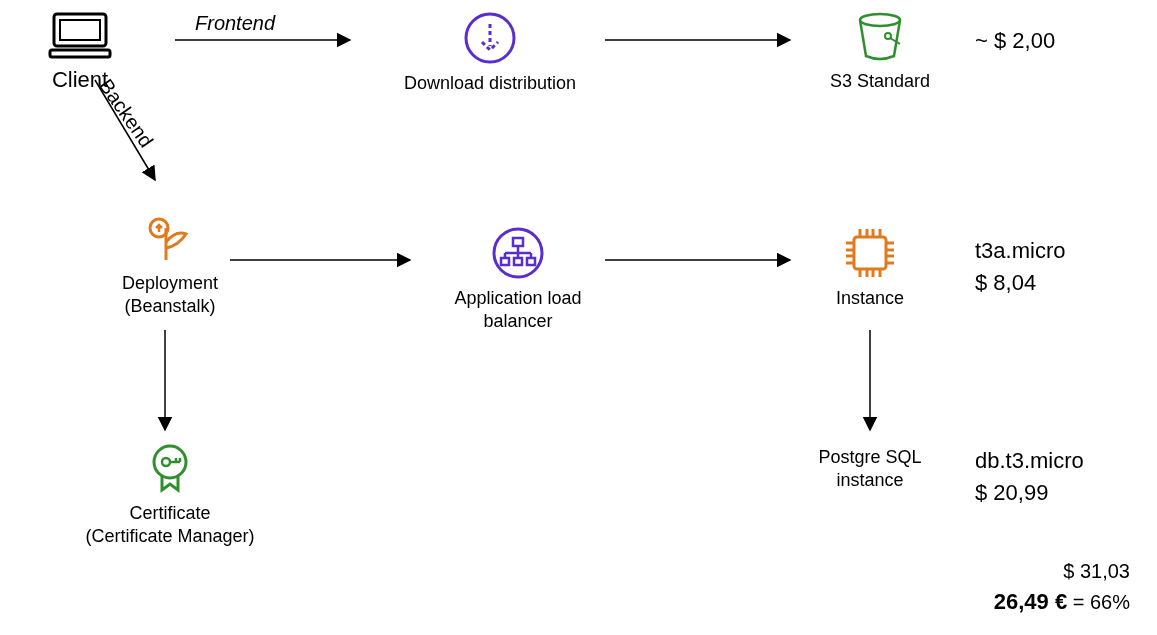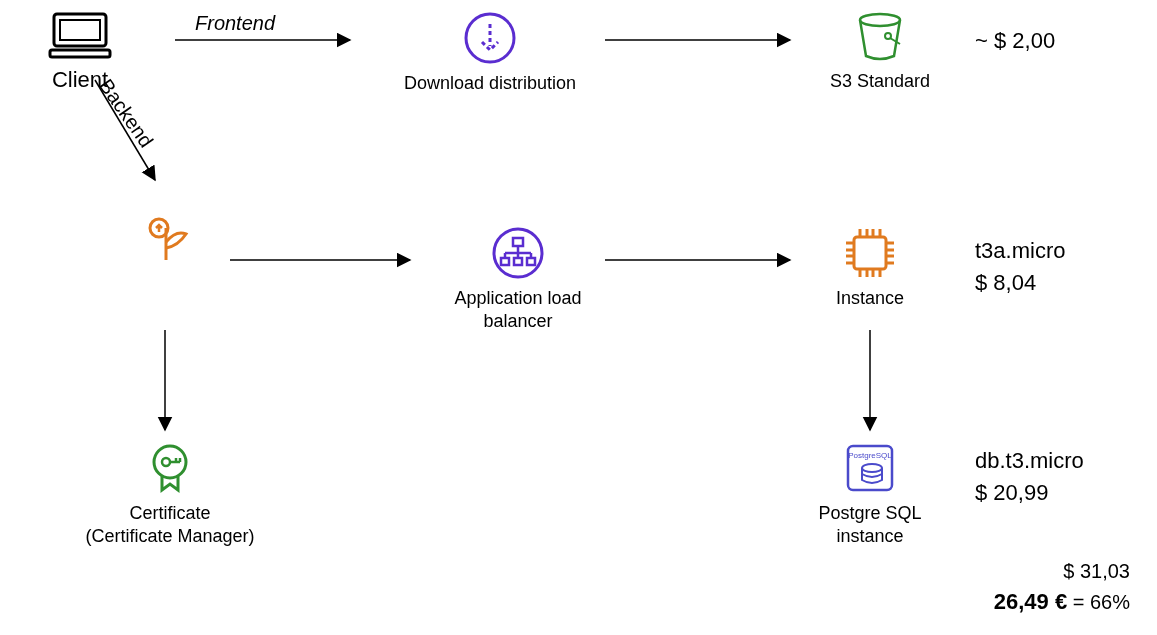--- a/index.html
+++ b/index.html
@@ -129,20 +129,22 @@
 
 <div class="node" style="left:100px; top:210px; width:140px;">
   <div class="icon-wrap">
     <svg width="56" height="56" viewBox="0 0 56 56">
       <path d="M24 50 Q24 30 24 18" fill="none" stroke="#e07a1f" stroke-width="3"></path>
       <circle cx="17" cy="18" r="9" fill="none" stroke="#e07a1f" stroke-width="3"></circle>
       <path d="M17 22 L17 15 M14 18 L17 15 L20 18" fill="none" stroke="#e07a1f" stroke-width="2.5"></path>
       <path d="M24 38 Q36 36 44 24 Q34 20 24 32" fill="none" stroke="#e07a1f" stroke-width="3"></path>
     </svg>
   </div>
+  <div class="label">Deployment
+(Beanstalk)</div>
 </div>
 
 <div class="node" style="left:418px; top:225px; width:200px;">
   <div class="icon-wrap">
     <svg width="56" height="56" viewBox="0 0 56 56">
       <circle cx="28" cy="28" r="24" fill="none" stroke="#5a2dd0" stroke-width="3"></circle>
       <rect x="23" y="13" width="10" height="8" fill="none" stroke="#5a2dd0" stroke-width="2.5"></rect>
       <line x1="28" y1="21" x2="28" y2="28" stroke="#5a2dd0" stroke-width="2.5"></line>
       <line x1="15" y1="28" x2="41" y2="28" stroke="#5a2dd0" stroke-width="2.5"></line>
       <line x1="15" y1="28" x2="15" y2="33" stroke="#5a2dd0" stroke-width="2.5"></line>
@@ -192,29 +194,20 @@
       <line x1="34" y1="22" x2="34" y2="18" stroke="#2f8f2f" stroke-width="2.5"></line>
       <line x1="38" y1="22" x2="38" y2="18" stroke="#2f8f2f" stroke-width="2.5"></line>
       <path d="M20 36 L20 50 L28 44 L36 50 L36 36" fill="none" stroke="#2f8f2f" stroke-width="3"></path>
     </svg>
   </div>
   <div class="label">Certificate
 (Certificate Manager)</div>
 </div>
 
 <div class="node" style="left:815px; top:440px; width:110px;">
-  <div class="icon-wrap">
-    <svg width="56" height="56" viewBox="0 0 56 56">
-      <rect x="6" y="6" width="44" height="44" rx="5" fill="none" stroke="#4a4acb" stroke-width="2.5"></rect>
-      <text x="28" y="18" font-size="8" text-anchor="middle" fill="#4a4acb" font-family="Arial">PostgreSQL</text>
-      <ellipse cx="30" cy="28" rx="10" ry="4" fill="none" stroke="#4a4acb" stroke-width="2"></ellipse>
-      <path d="M20 28 L20 40 Q30 46 40 40 L40 28" fill="none" stroke="#4a4acb" stroke-width="2"></path>
-      <path d="M20 34 Q30 40 40 34" fill="none" stroke="#4a4acb" stroke-width="2"></path>
-    </svg>
-  </div>
   <div class="label">Postgre SQL
 instance</div>
 </div>
 
 <div class="price-col" style="top:28px; width:150px;">
   <div class="price">~ $ 2,00</div>
 </div>
 
 <div class="price-col" style="top:238px; width:150px;">
   <div class="price">t3a.micro</div>

